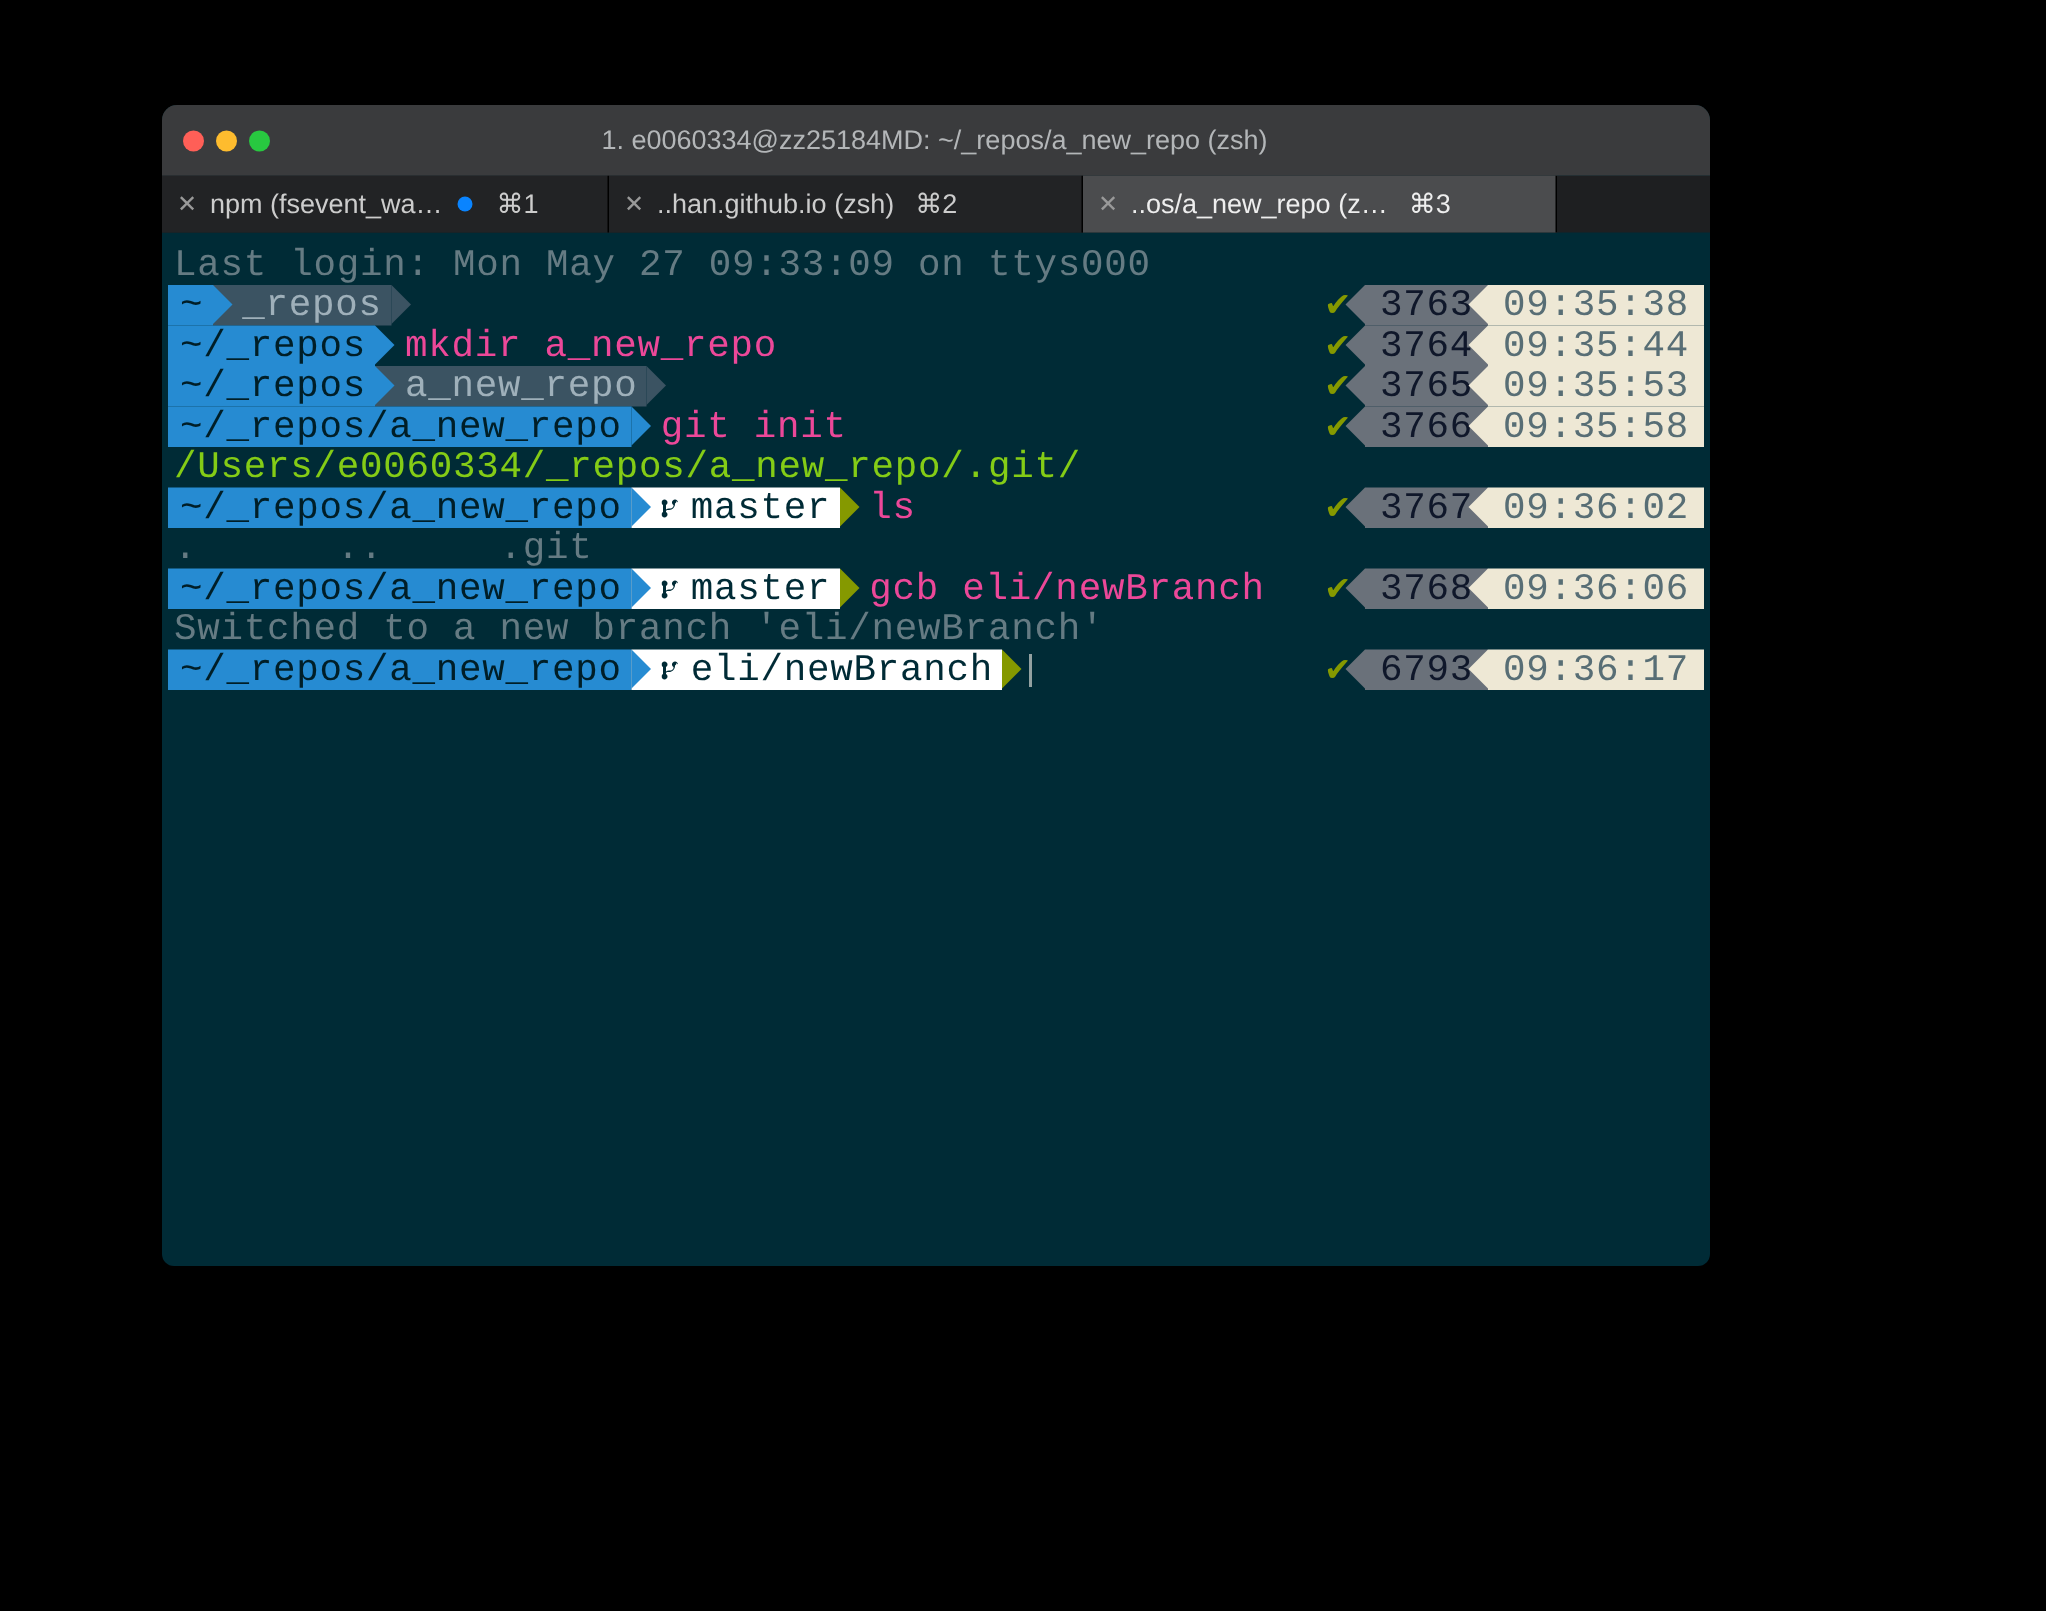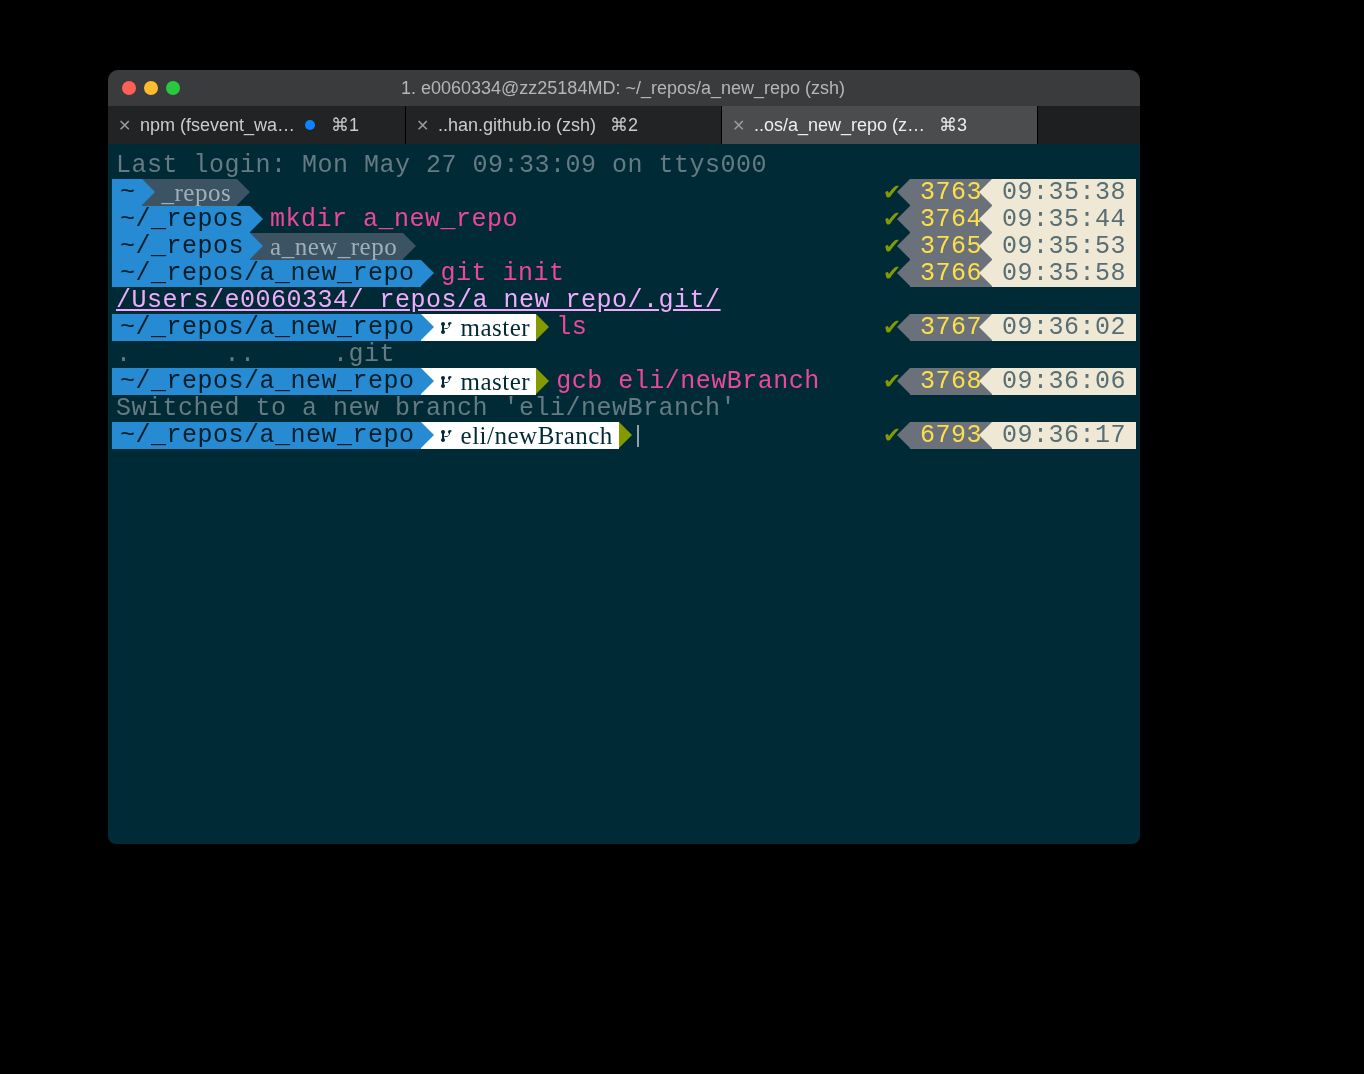--- a/index.html
+++ b/index.html
@@ -18,21 +18,21 @@
     left: 108px;
     top: 70px;
     width: 1032px;
     height: 774px;
     background: #002b36;
     border-radius: 10px 10px 8px 8px;
     overflow: hidden;
     box-shadow: 0 30px 60px rgba(0,0,0,0.6);
   }
   .titlebar {
-    height: 36px;
+    height: 47px;
     background: #3a3b3d;
     display: flex;
     align-items: center;
     padding: 0 14px;
     position: relative;
   }
   .traffic {
     display: flex;
     gap: 8px;
     align-items: center;
@@ -96,21 +96,21 @@
   .row {
     display: flex;
     align-items: center;
     height: 27px;
     white-space: pre;
   }
   .plain {
     padding-left: 4px;
     color: #657b83;
   }
-  .link { color: #f0abfc; text-decoration: underline; }
+  .link { color: #84cc16; }
 
   
   .seg {
     display: inline-flex;
     align-items: center;
     height: 27px;
     padding: 0 10px 0 10px;
     position: relative;
   }
   .seg.first { padding-left: 8px; }
@@ -128,26 +128,26 @@
   .seg.arrowL::before {
     content: "";
     position: absolute;
     left: -13px;
     top: 0;
     border-top: 13.5px solid transparent;
     border-bottom: 13.5px solid transparent;
     border-right: 13px solid var(--bg);
     z-index: 2;
   }
-  .seg.pad { padding-left: 20px; font-family: Liberation Serif, serif; }
+  .seg.pad { padding-left: 20px; }
 
   .blue   { --bg:#268bd2; background:#268bd2; color:#001e27; }
   .steel  { --bg:#3b5362; background:#3b5362; color:#9fb0ba; }
   .olive  { --bg:#859900; background:#ffffff; color:#002b36;justify-content:flex-end; }
-  .grey   { --bg:#6a717a; background:#6a717a; color:#fde047; }
+  .grey   { --bg:#6a717a; background:#6a717a; color:#0f172a; }
   .cream  { --bg:#eee8d5; background:#eee8d5; color:#586e75; }
 
   .cmd { color: #ec4899; margin-left: 20px; }
   .check { color:#859900; font-weight:bold; }
   .spacer { flex: 1; }
   .rgroup { display: flex; align-items: center; height: 27px; }
   .branch-icon {
     display: inline-block;
     margin-right: 6px;
     vertical-align: middle;

